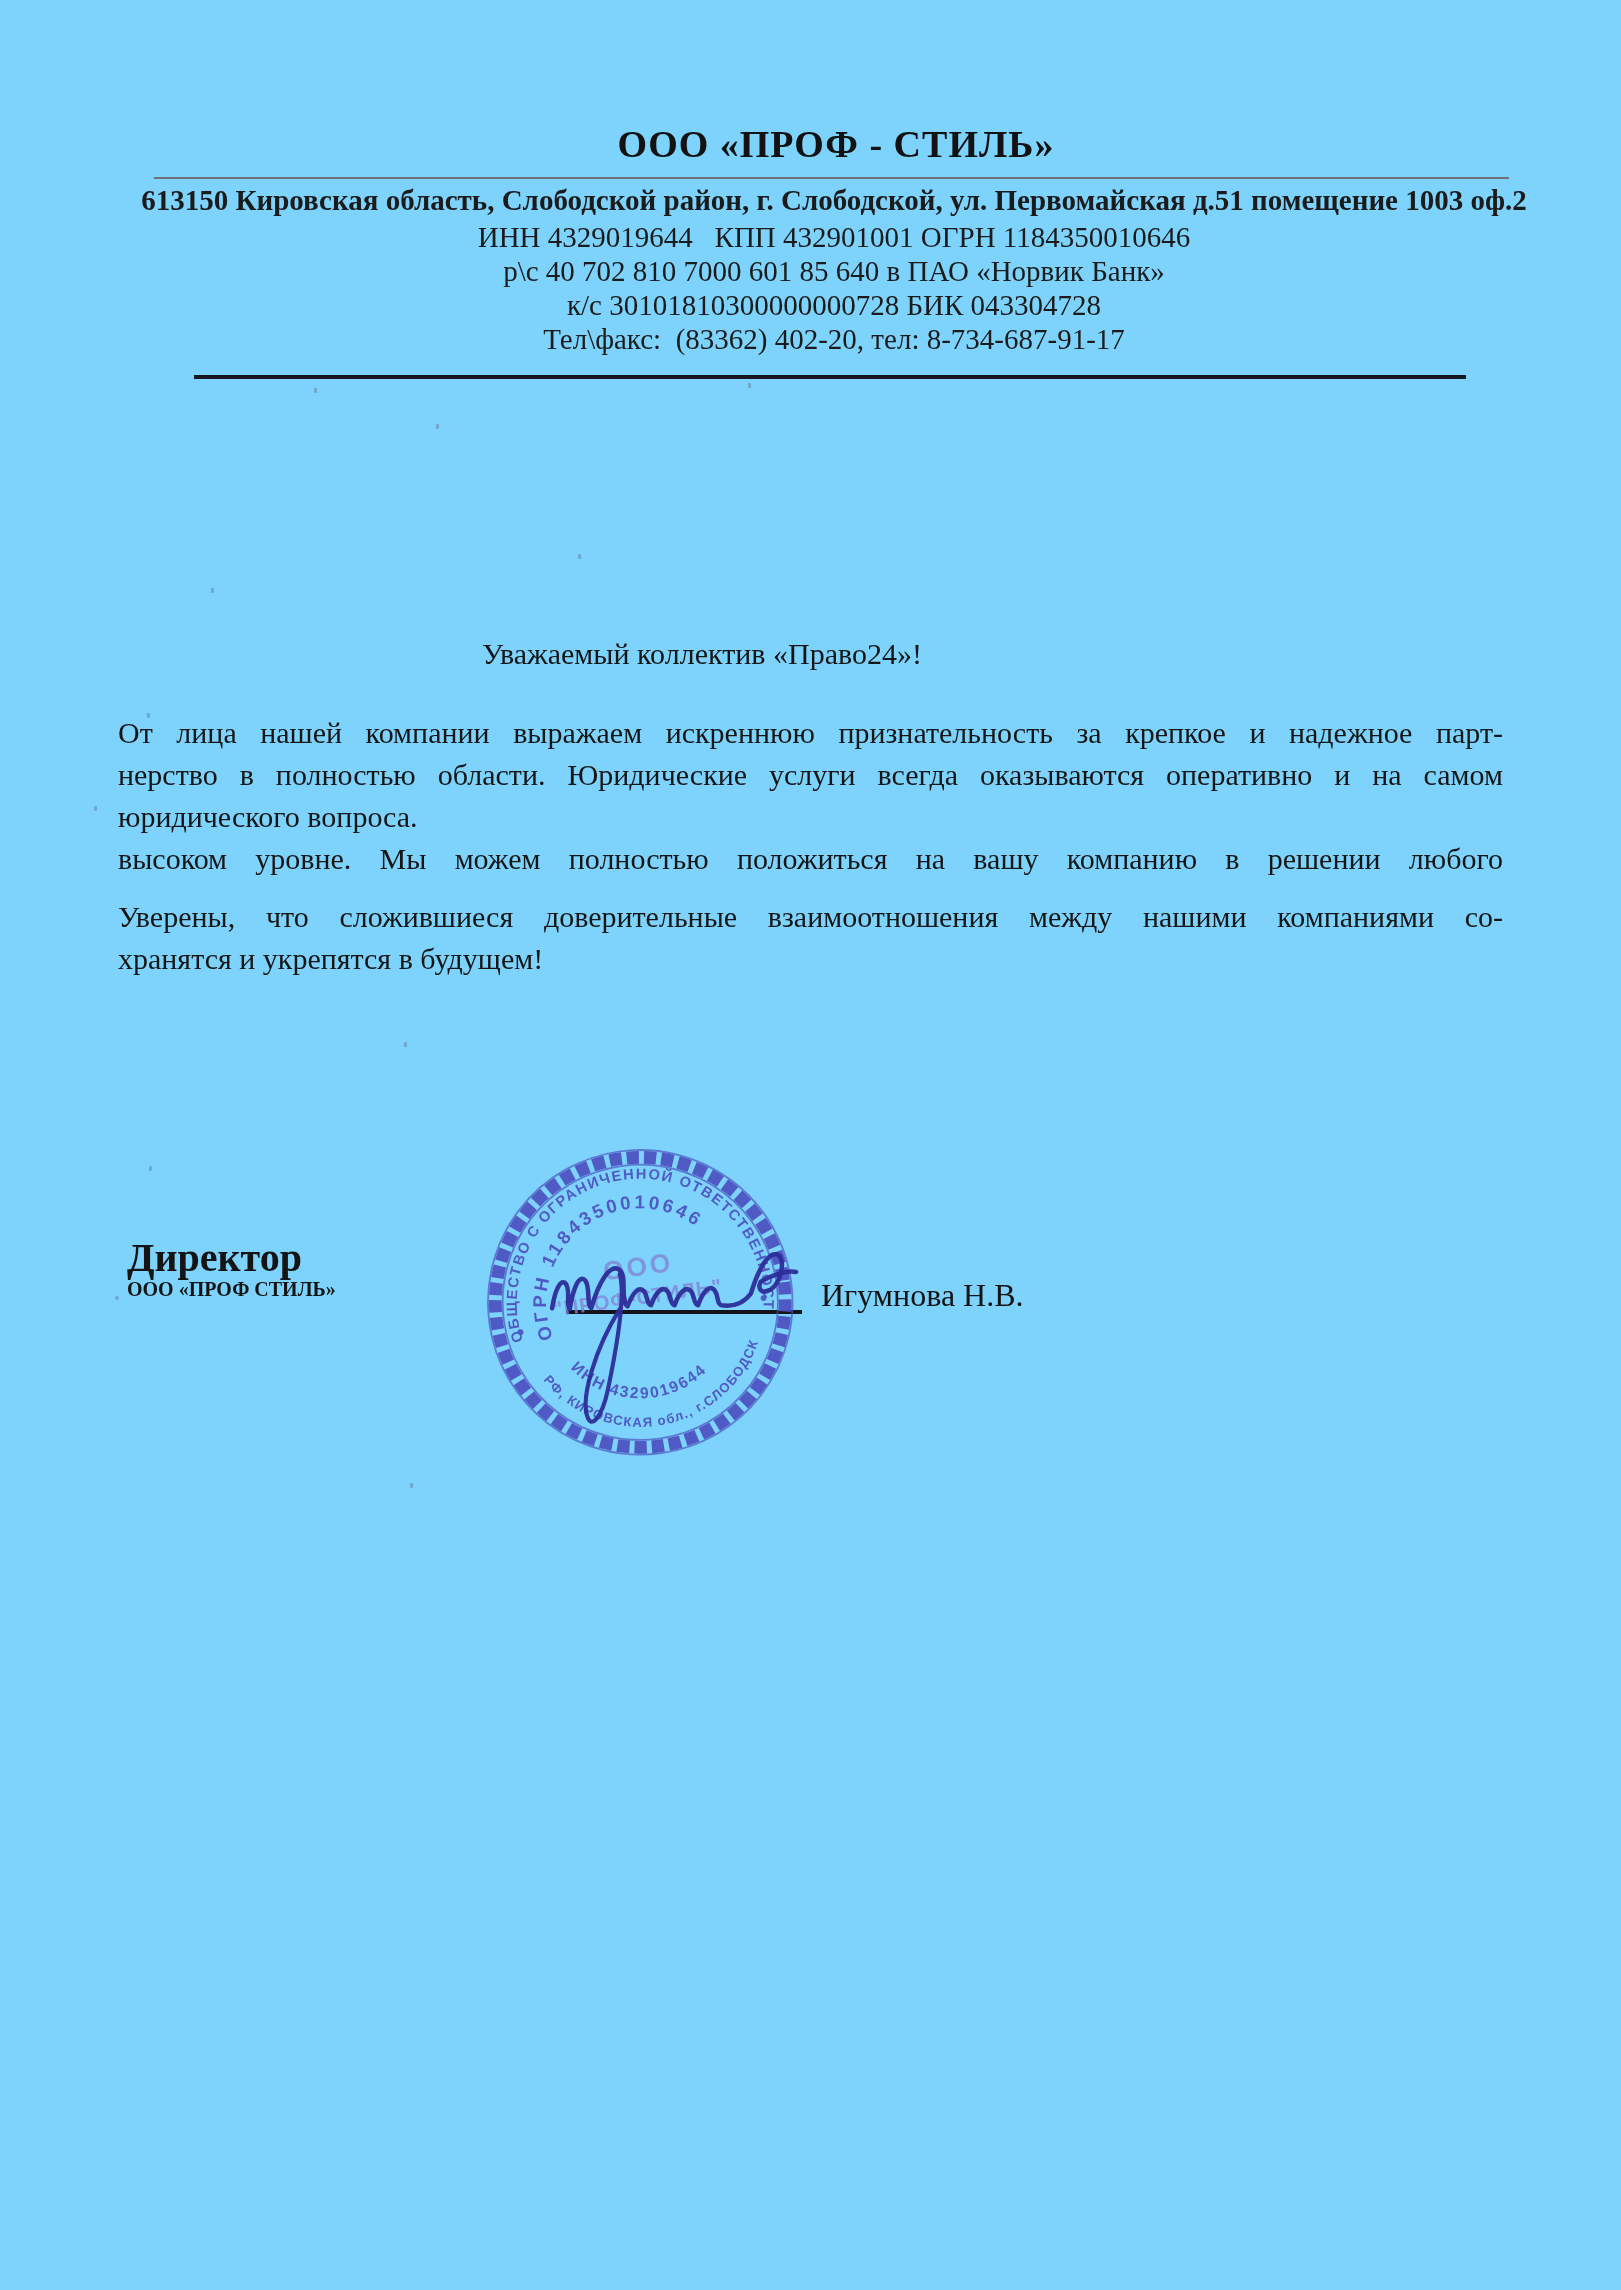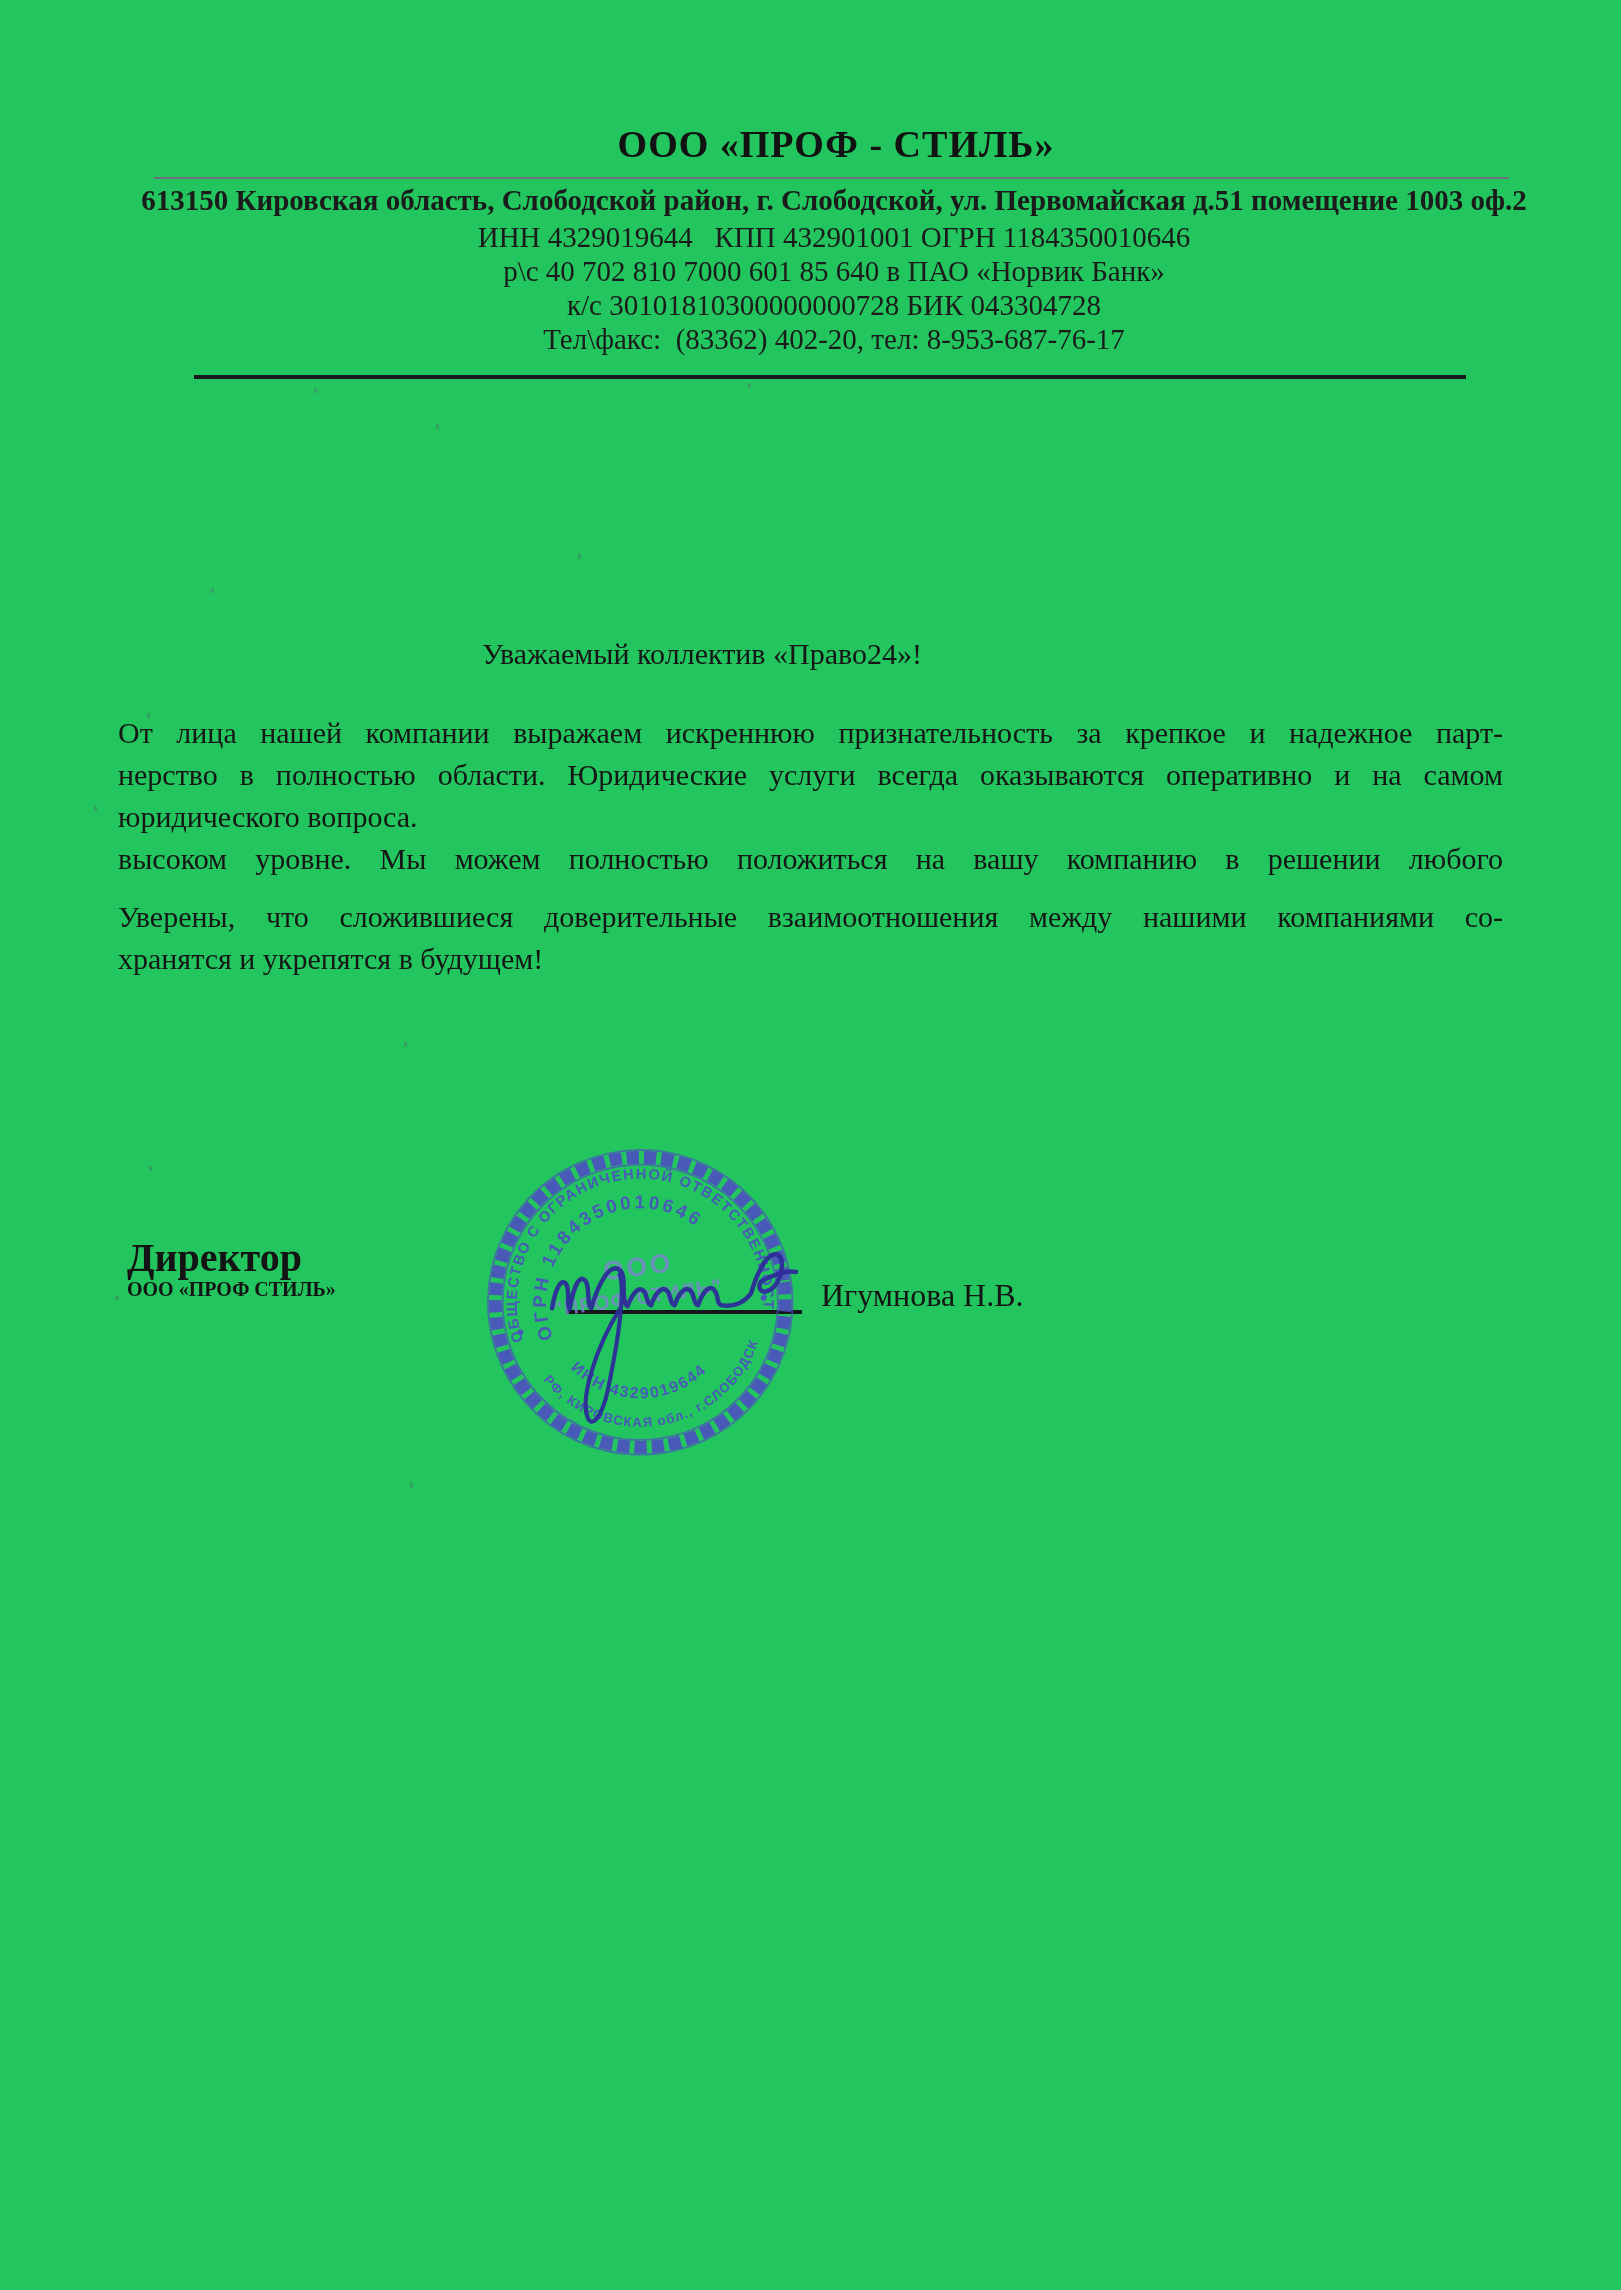--- a/index.html
+++ b/index.html
@@ -1,20 +1,20 @@
 <!DOCTYPE html>
 <html><head>
 <meta charset="utf-8">
 <style>
   html,body{margin:0;padding:0;background:#e8e8e8;}
   .page{
     position:relative;
     width:1621px;height:2291px;
     margin:0 auto;
-    background:#22c55e;
+    background:#7dd3fc;
     font-family:"Liberation Serif","DejaVu Serif",serif;
     color:#1a1a1a;
     overflow:hidden;
   }
   .abs{position:absolute;}
   
   .lh-title{
     top:122px;left:0;width:1621px;
     padding-left:51px;box-sizing:border-box;
     text-align:center;
@@ -64,21 +64,21 @@
 <body>
 
 <div class="page">
 
   <div class="abs lh-title">ООО «ПРОФ - СТИЛЬ»</div>
   <div class="abs rule-thin"></div>
   <div class="abs lh-line bold lh-address">613150 Кировская область, Слободской район, г. Слободской, ул. Первомайская д.51 помещение 1003 оф.2</div>
   <div class="abs lh-line lh-inn">ИНН 4329019644   КПП 432901001 ОГРН 1184350010646</div>
   <div class="abs lh-line lh-rs">р\с 40 702 810 7000 601 85 640 в ПАО «Норвик Банк»</div>
   <div class="abs lh-line lh-ks">к/с 30101810300000000728 БИК 043304728</div>
-  <div class="abs lh-line lh-phone">Тел\факс:  (83362) 402-20, тел: 8-953-687-76-17</div>
+  <div class="abs lh-line lh-phone">Тел\факс:  (83362) 402-20, тел: 8-734-687-91-17</div>
   <div class="abs rule-thick"></div>
 
   <div class="abs greeting">Уважаемый коллектив «Право24»!</div>
 
   <div class="abs para p1">
     <div class="jline">От лица нашей компании выражаем искреннюю признательность за крепкое и надежное парт-</div>
     <div class="jline">нерство в полностью области. Юридические услуги всегда оказываются оперативно и на самом</div>
     <div class="jline last">юридического вопроса.</div>
     <div class="jline">высоком уровне. Мы можем полностью положиться на вашу компанию в решении любого</div>
   </div>

